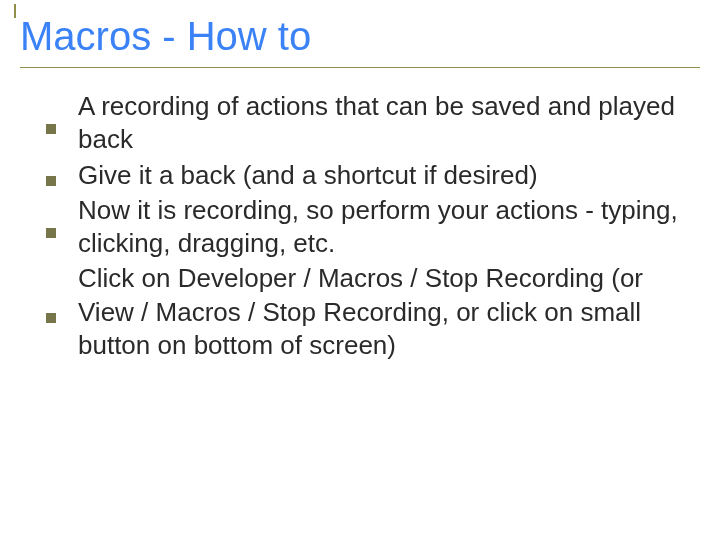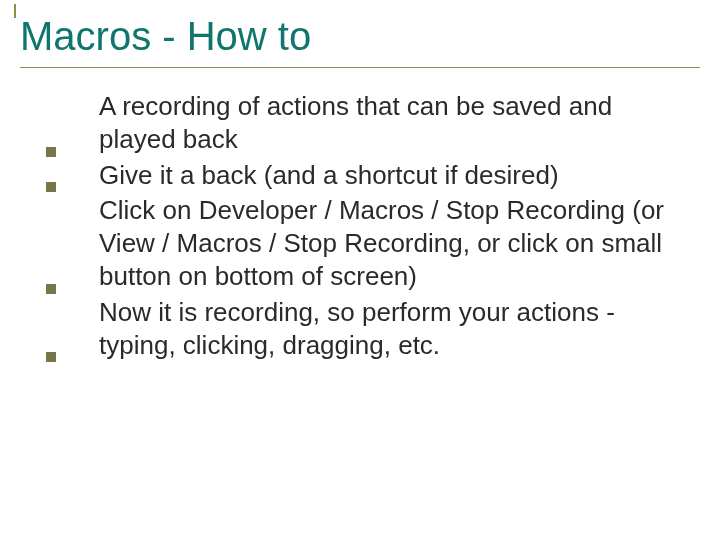--- a/index.html
+++ b/index.html
@@ -18,36 +18,35 @@
     box-sizing: border-box;
   }
   .title-wrap {
     position: absolute;
     left: 20px;
     top: 10px;
     right: 20px;
   }
   .title {
     font-size: 40px;
-    color: #0f766e;
+    color: #3b82f6;
     padding: 4px 0 8px 0;
     border-bottom: 1.5px solid #8f8f4a;
     letter-spacing: 0px;
   }
   .body {
     position: absolute;
     left: 40px;
     right: 40px;
     top: 90px;
   }
   .bullet-row {
     display: flex;
-    align-items: flex-end;
+    align-items: center;
     margin-bottom: 2px;
-    gap: 21px;
   }
   .bullet-marker {
     flex: 0 0 auto;
     width: 10px;
     height: 10px;
     background: #76764a;
     margin-top: 12px;
     margin-right: 22px;
     margin-left: 6px;
   }
@@ -82,22 +81,22 @@
     </div>
 
 
     <div class="bullet-row">
       <div class="bullet-marker"></div>
       <div class="bullet-text">Give it a back (and a shortcut if desired)</div>
     </div>
 
     <div class="bullet-row">
       <div class="bullet-marker"></div>
-      <div class="bullet-text">Click on Developer / Macros / Stop Recording (or View / Macros / Stop Recording, or click on small button on bottom of screen)</div>
+      <div class="bullet-text">Now it is recording, so perform your actions - typing, clicking, dragging, etc.</div>
     </div>
 
     <div class="bullet-row">
       <div class="bullet-marker"></div>
-      <div class="bullet-text">Now it is recording, so perform your actions - typing, clicking, dragging, etc.</div>
+      <div class="bullet-text">Click on Developer / Macros / Stop Recording (or View / Macros / Stop Recording, or click on small button on bottom of screen)</div>
     </div>
 
   </div>
 </div>
 
 </body></html>

